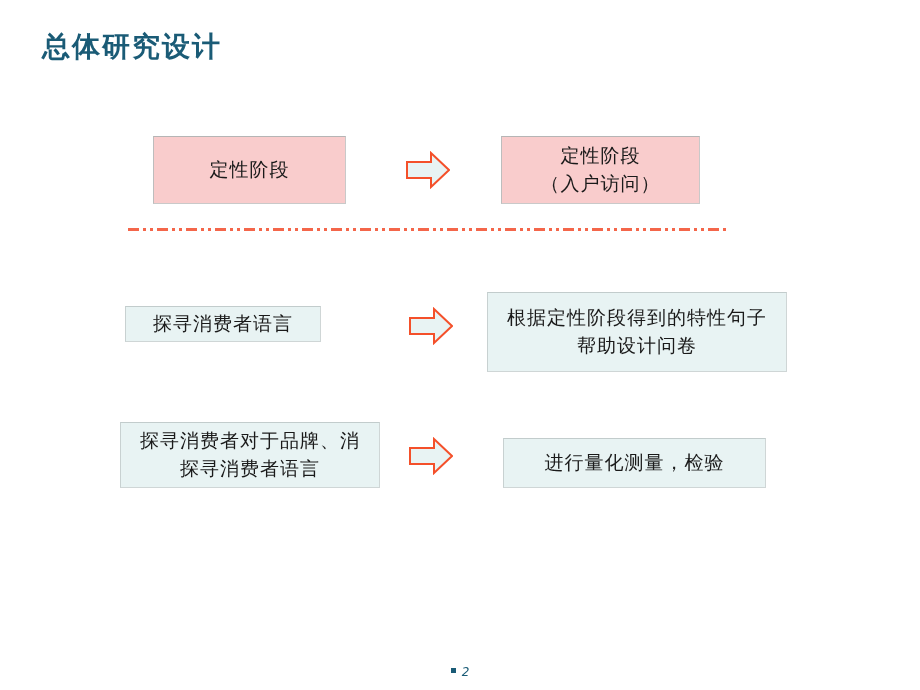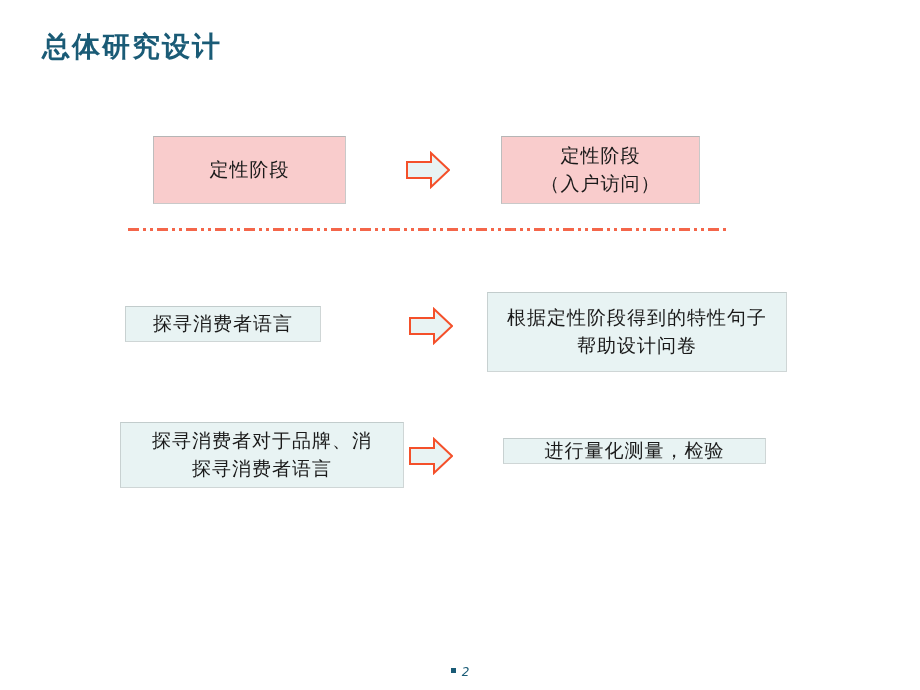--- a/index.html
+++ b/index.html
@@ -73,22 +73,22 @@
 
   
   #box-qual   { left: 153px; top: 136px; width: 193px; height: 68px; }
   #box-quant  { left: 501px; top: 136px; width: 199px; height: 68px; }
 
   
   #box-lang   { left: 125px; top: 306px; width: 196px; height: 36px; }
   #box-design { left: 487px; top: 292px; width: 300px; height: 80px; }
 
   
-  #box-deep   { left: 120px; top: 422px; width: 284px; height: 66px; text-align: right; }
-  #box-measure{ left: 503px; top: 438px; width: 263px; height: 26px; }
+  #box-deep   { left: 120px; top: 422px; width: 260px; height: 66px; text-align: right; }
+  #box-measure{ left: 503px; top: 438px; width: 263px; height: 50px; }
 
   
   .arrow {
     position: absolute;
     width: 44px;
     height: 38px;
   }
   #arrow-1 { left: 406px; top: 151px; }
   #arrow-2 { left: 409px; top: 307px; }
   #arrow-3 { left: 409px; top: 437px; }

